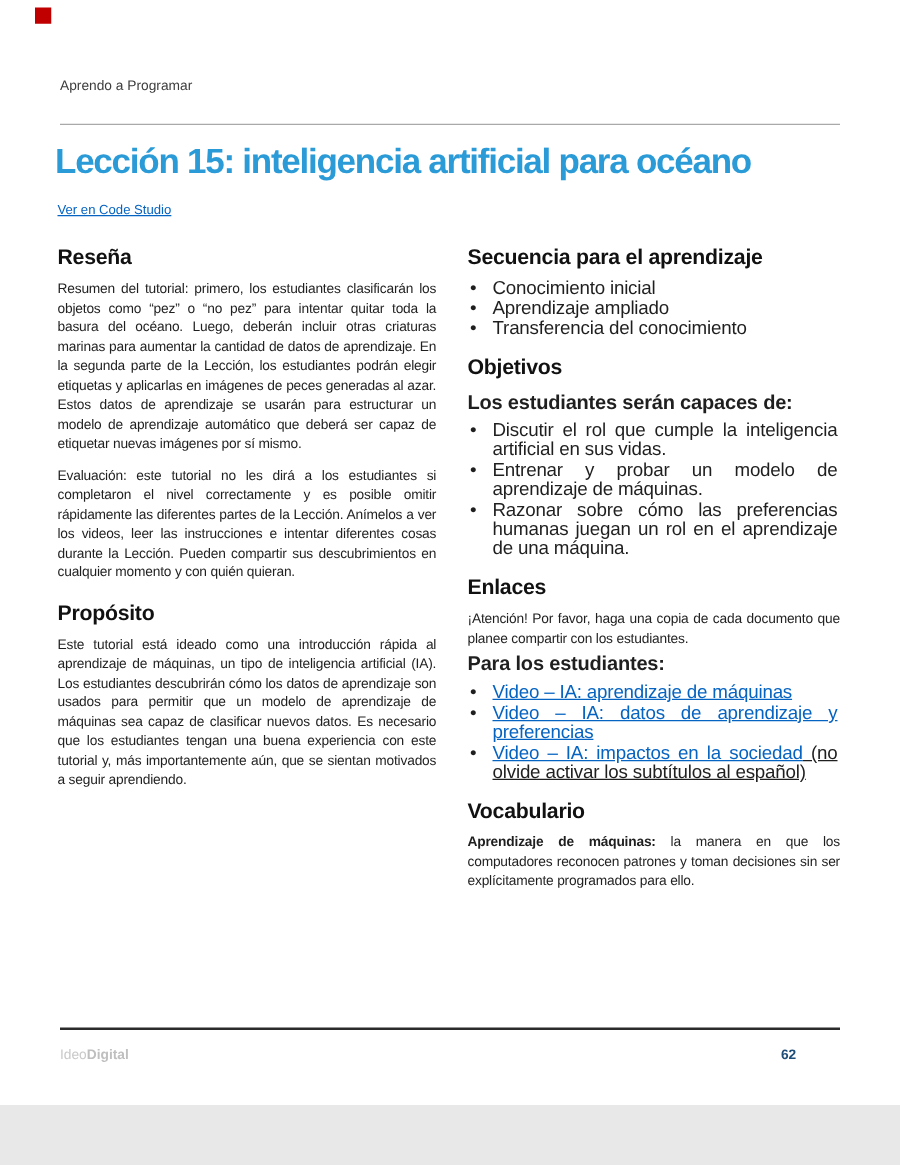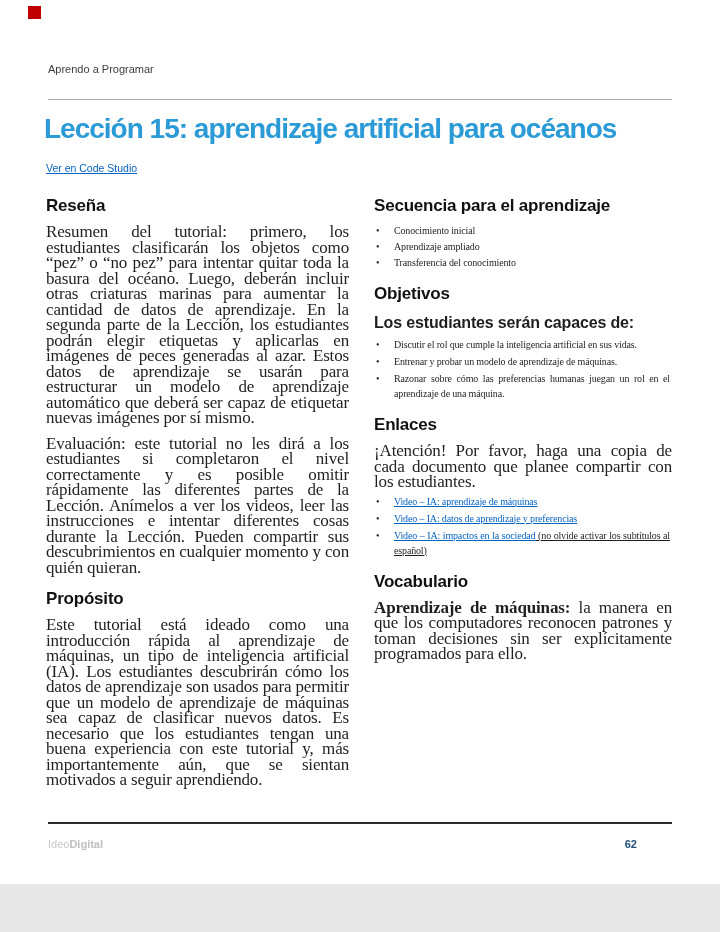--- a/index.html
+++ b/index.html
@@ -19,28 +19,28 @@
   .code-studio-link {
     position:absolute; left:46px; top:162px; font-size:10.5px;
     color:#0563C1; text-decoration:underline; cursor:pointer;
   }
   .col { position:absolute; top:196px; }
   .col-left  { left:46px;  width:303px; }
   .col-right { left:374px; width:298px; }
   h2.section { font-size:17px; font-weight:bold; color:#111; margin:14px 0 8px; letter-spacing:-0.2px; }
   .col h2.section:first-child { margin-top:0; }
   p.body {
-    font-size:17px; line-height:15.5px; letter-spacing:-0.15px;
-    text-align:justify; margin-bottom:10px;font-family:Liberation Serif, serif;
+    font-size:11px; line-height:15.5px; letter-spacing:-0.15px;
+    text-align:justify; margin-bottom:10px;
   }
   .bold-lead { font-size:16px; font-weight:bold; letter-spacing:-0.15px; margin:10px 0 5px; }
   ul.bullets { list-style:none; margin:2px 0 10px; }
   ul.bullets li {
-    position:relative; padding-left:20px; font-size:10px; line-height:14px;
-    letter-spacing:-0.15px; margin-bottom:2px;font-family:Liberation Serif, serif;
+    position:relative; padding-left:20px; font-size:15px; line-height:14px;
+    letter-spacing:-0.15px; margin-bottom:2px;
   }
   ul.bullets li::before { content:"\2022"; position:absolute; left:2px; top:0; }
   ul.bullets.spaced li { line-height:15px; margin-bottom:2px; text-align:justify; padding-right:2px; }
   .link { color:#0563C1; text-decoration:underline; cursor:pointer; }
   .link-suffix { color:#1f1f1f; text-decoration:underline; }
   .vocab-term { font-weight:bold; }
   .footer-rule { position:absolute; left:48px; right:48px; top:822px; border-top:2px solid #2b2b2b; }
   .footer-brand { position:absolute; left:48px; top:838px; font-size:11px; color:#c9c9c9; }
   .footer-brand .brand-bold { font-weight:bold; color:#bfbfbf; }
   .page-number { position:absolute; right:83px; top:838px; font-size:11px; font-weight:bold; color:#1F4E79; }
@@ -48,21 +48,21 @@
 </head>
 <body>
 
 <div class="page">
 
   <div class="accent-square"></div>
 
   <div class="doc-header-label">Aprendo a Programar</div>
   <div class="header-rule"></div>
 
-  <h1 class="lesson-title">Lección 15: aprendizaje artificial para océanos</h1>
+  <h1 class="lesson-title">Lección 15: inteligencia artificial para océano</h1>
 
   <a class="code-studio-link">Ver en Code Studio</a>
 
   <div class="col col-left">
     <h2 class="section">Reseña</h2>
     <p class="body">Resumen del tutorial: primero, los estudiantes clasificarán los objetos como “pez” o “no pez” para intentar quitar toda la basura del océano. Luego, deberán incluir otras criaturas marinas para aumentar la cantidad de datos de aprendizaje. En la segunda parte de la Lección, los estudiantes podrán elegir etiquetas y aplicarlas en imágenes de peces generadas al azar. Estos datos de aprendizaje se usarán para estructurar un modelo de aprendizaje automático que deberá ser capaz de etiquetar nuevas imágenes por sí mismo.</p>
     <p class="body">Evaluación: este tutorial no les dirá a los estudiantes si completaron el nivel correctamente y es posible omitir rápidamente las diferentes partes de la Lección. Anímelos a ver los videos, leer las instrucciones e intentar diferentes cosas durante la Lección. Pueden compartir sus descubrimientos en cualquier momento y con quién quieran.</p>
 
     <h2 class="section">Propósito</h2>
     <p class="body">Este tutorial está ideado como una introducción rápida al aprendizaje de máquinas, un tipo de inteligencia artificial (IA). Los estudiantes descubrirán cómo los datos de aprendizaje son usados para permitir que un modelo de aprendizaje de máquinas sea capaz de clasificar nuevos datos. Es necesario que los estudiantes tengan una buena experiencia con este tutorial y, más importantemente aún, que se sientan motivados a seguir aprendiendo.</p>
@@ -79,20 +79,21 @@
     <h2 class="section">Objetivos</h2>
     <p class="bold-lead">Los estudiantes serán capaces de:</p>
     <ul class="bullets spaced">
       <li>Discutir el rol que cumple la inteligencia artificial en sus vidas.</li>
       <li>Entrenar y probar un modelo de aprendizaje de máquinas.</li>
       <li>Razonar sobre cómo las preferencias humanas juegan un rol en el aprendizaje de una máquina.</li>
     </ul>
 
     <h2 class="section">Enlaces</h2>
     <p class="body" style="margin-bottom:4px">¡Atención! Por favor, haga una copia de cada documento que planee compartir con los estudiantes.</p>
+    <p class="bold-lead" style="margin-top:2px">Para los estudiantes:</p>
     <ul class="bullets spaced">
       <li>
         <a class="link">Video – IA: aprendizaje de máquinas</a>
       </li>
       <li>
         <a class="link">Video – IA: datos de aprendizaje y preferencias</a>
       </li>
       <li>
         <a class="link">Video – IA: impactos en la sociedad</a><span class="link-suffix"> (no olvide activar los subtítulos al español)</span>
       </li>

